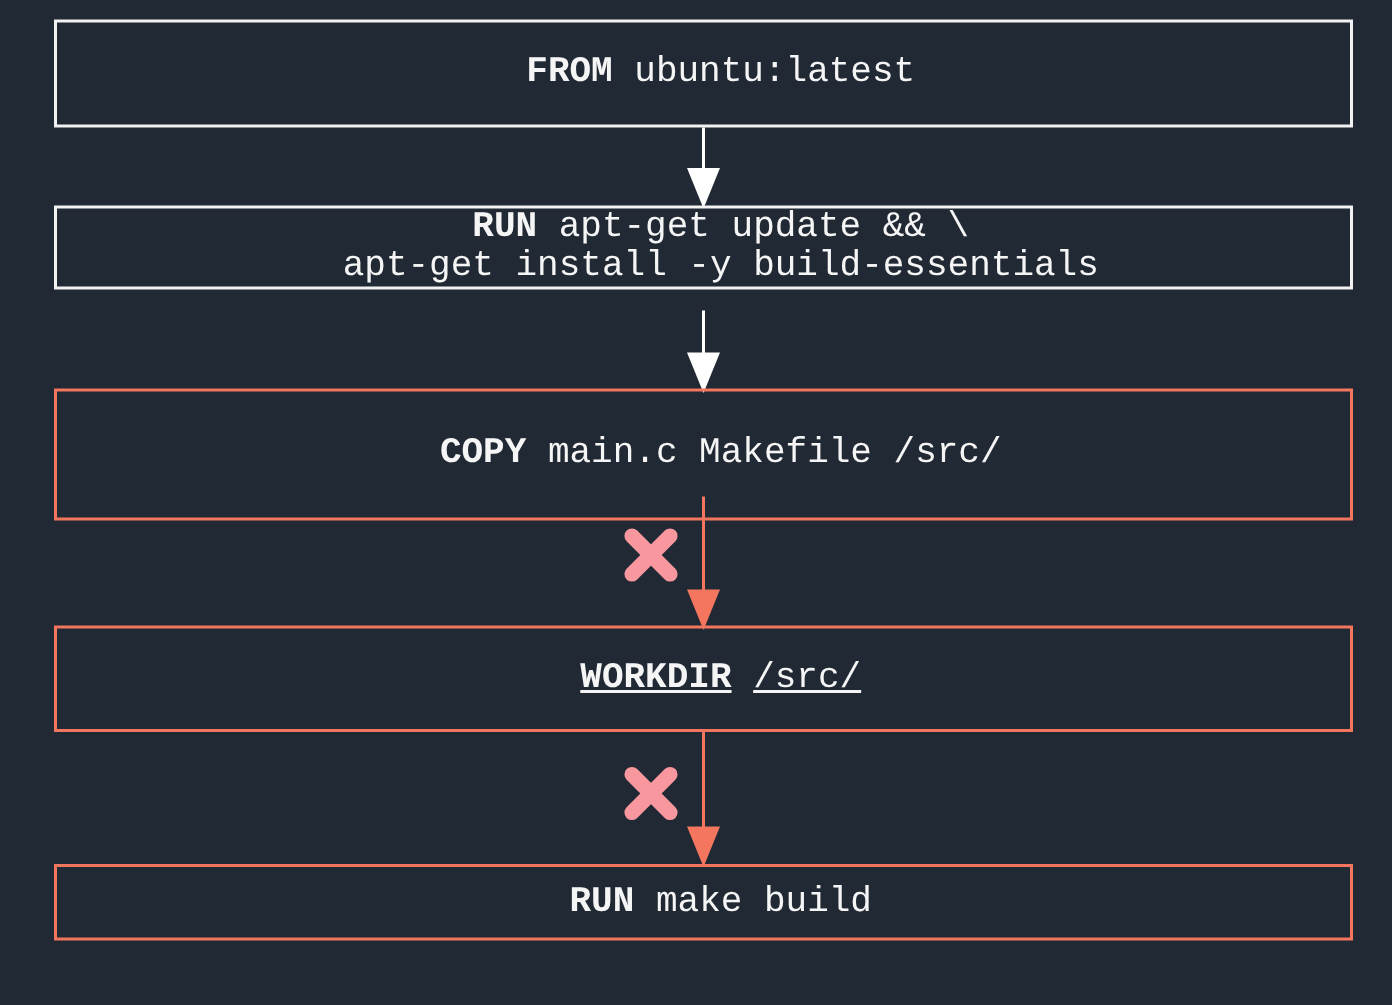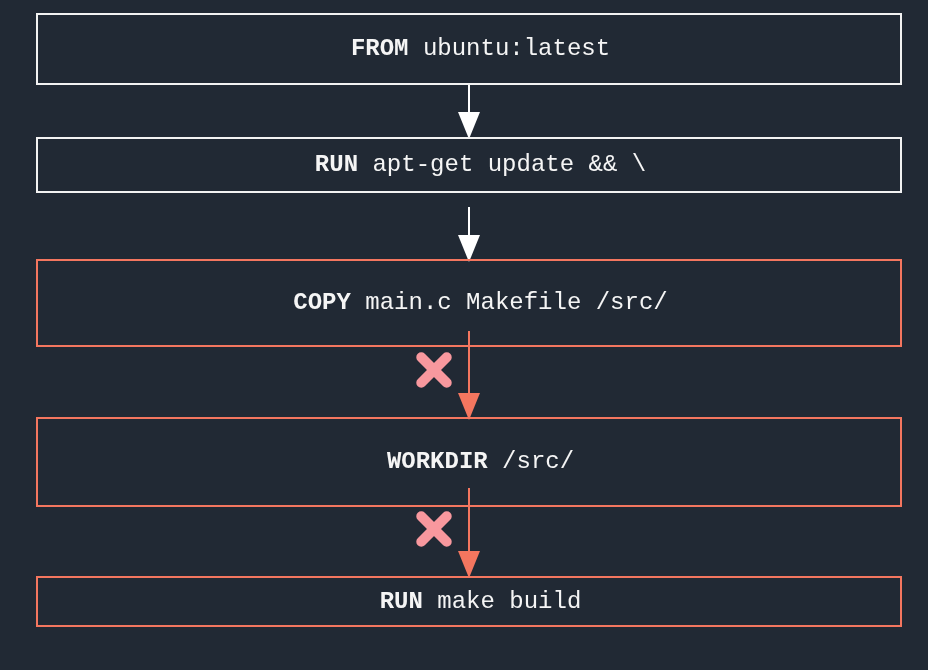--- a/index.html
+++ b/index.html
@@ -63,21 +63,21 @@
     border-radius: 5px;
     background: var(--cross, #f8989e);
   }
   .xmark::before { transform: rotate(45deg); }
   .xmark::after  { transform: rotate(-45deg); }
 
   
   #node-0 { top: 13px;  height: 72px; }
   #node-1 { top: 137px; height: 56px; }
   #node-2 { top: 259px; height: 88px; }
-  #node-3 { top: 417px; height: 90px; }
+  #node-3 { top: 417px; height: 71px; text-decoration: underline; }
   #node-4 { top: 576px; height: 51px; }
 
   #arrow-0 { top: 85px;  height: 54px; }
   #arrow-1 { top: 207px; height: 55px; }
   #arrow-2 { top: 331px; height: 89px; }
   #arrow-3 { top: 488px; height: 90px; }
 
   #xmark-0 { left: 416px; top: 352px; }
   #xmark-1 { left: 416px; top: 511px; }
 </style>
@@ -87,21 +87,21 @@
 <div class="node ok" id="node-0">
   <div class="code"><span class="kw">FROM</span><span>ubuntu:latest</span></div>
 </div>
 
 <div class="arrow ok" id="arrow-0">
   <div class="shaft"></div>
   <div class="head"></div>
 </div>
 
 <div class="node ok" id="node-1">
-  <div class="code"><span class="kw">RUN</span><span>apt-get update &amp;&amp; \</span><br></div>
+  <div class="code"><span class="kw">RUN</span><span>apt-get update &amp;&amp; \</span><br><span>apt-get install -y build-essentials</span></div>
 </div>
 
 <div class="arrow ok" id="arrow-1">
   <div class="shaft"></div>
   <div class="head"></div>
 </div>
 
 <div class="node invalid" id="node-2">
   <div class="code"><span class="kw">COPY</span><span>main.c Makefile /src/</span></div>
 </div>

